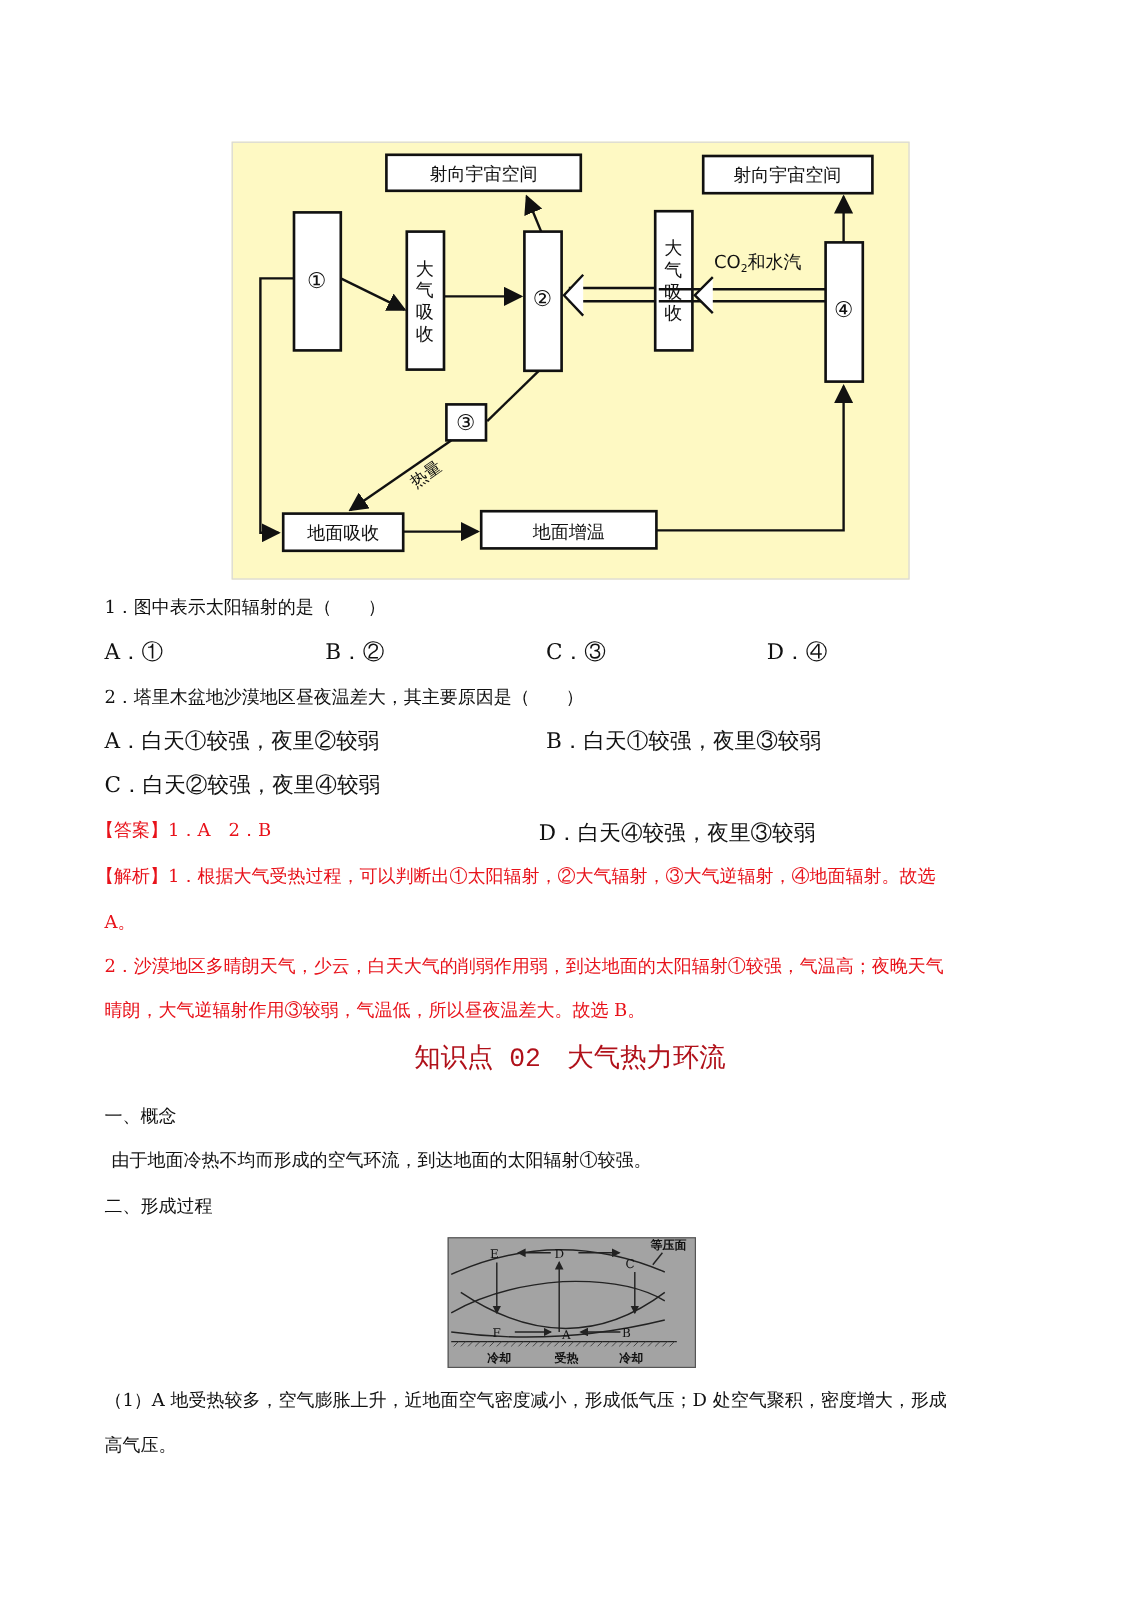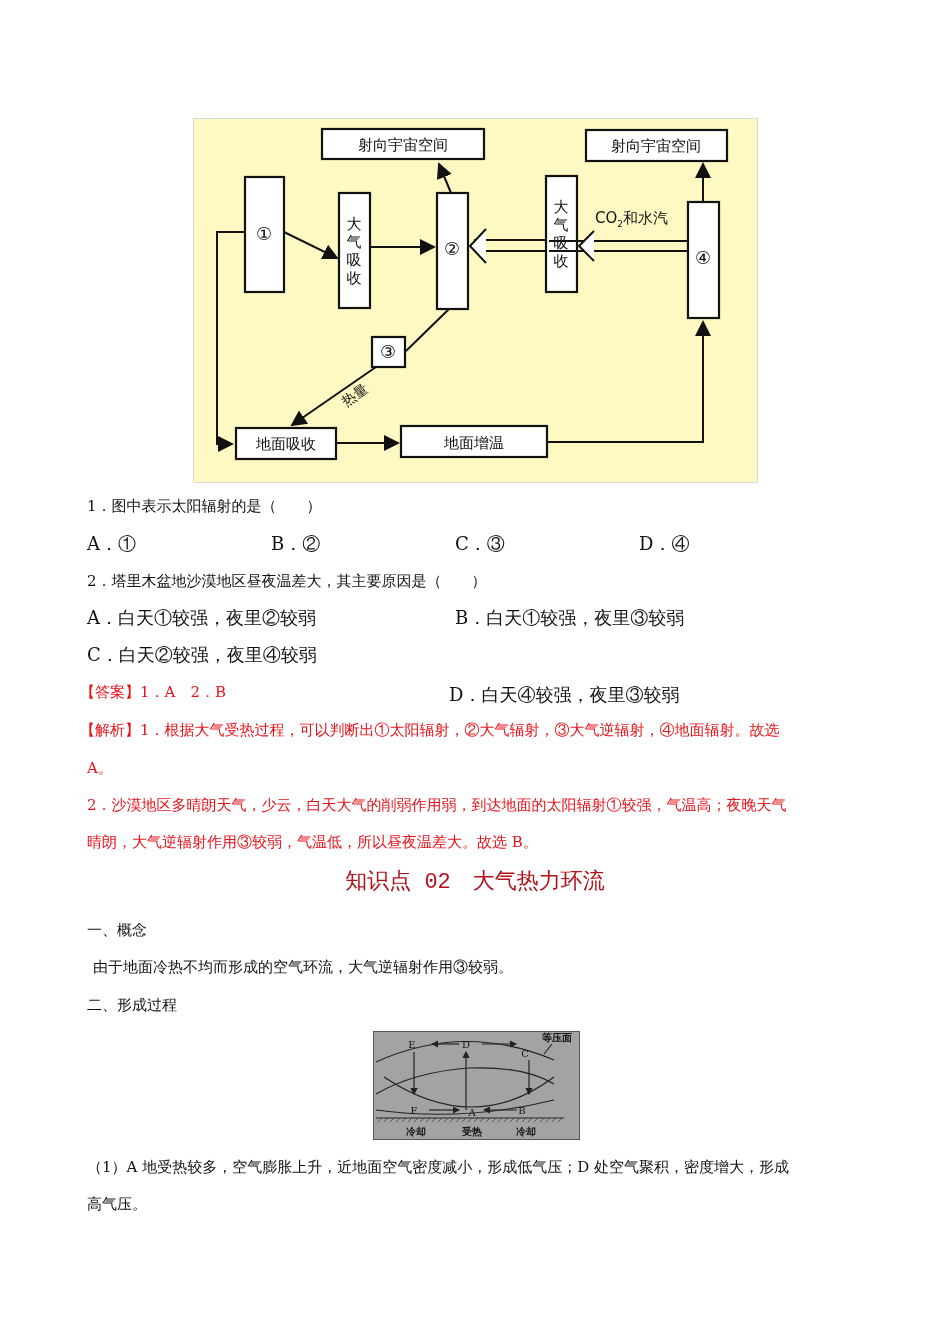--- a/index.html
+++ b/index.html
@@ -123,21 +123,21 @@
 <div class="line red" style="top:720px; left:80px;">
   <span>【解析】</span><span>1．根据大气受热过程，可以判断出①太阳辐射，②大气辐射，③大气逆辐射，④地面辐射。故选</span>
 </div>
 <div class="line red" style="top:758px;">A。</div>
 <div class="line red" style="top:795px;">2．沙漠地区多晴朗天气，少云，白天大气的削弱作用弱，到达地面的太阳辐射①较强，气温高；夜晚天气</div>
 <div class="line red" style="top:832px;">晴朗，大气逆辐射作用③较弱，气温低，所以昼夜温差大。故选 B。</div>
 
 <div class="section-title">知识点 02　大气热力环流</div>
 
 <div class="line" style="top:920px;">一、概念</div>
-<div class="line" style="top:957px; left:93px;">由于地面冷热不均而形成的空气环流，大气逆辐射作用③较弱。</div>
+<div class="line" style="top:957px; left:93px;">由于地面冷热不均而形成的空气环流，到达地面的太阳辐射①较强。</div>
 <div class="line" style="top:995px;">二、形成过程</div>
 
 <div class="diagram2">
   <svg width="205" height="107" viewBox="0 0 205 107" xmlns="http://www.w3.org/2000/svg">
     <defs>
       <marker id="ah2" markerWidth="6" markerHeight="6" refX="5" refY="3" orient="auto">
         <path d="M0,0 L6,3 L0,6 z" fill="#222"></path>
       </marker>
     </defs>
     <g stroke="#222" stroke-width="1.2" fill="none">

